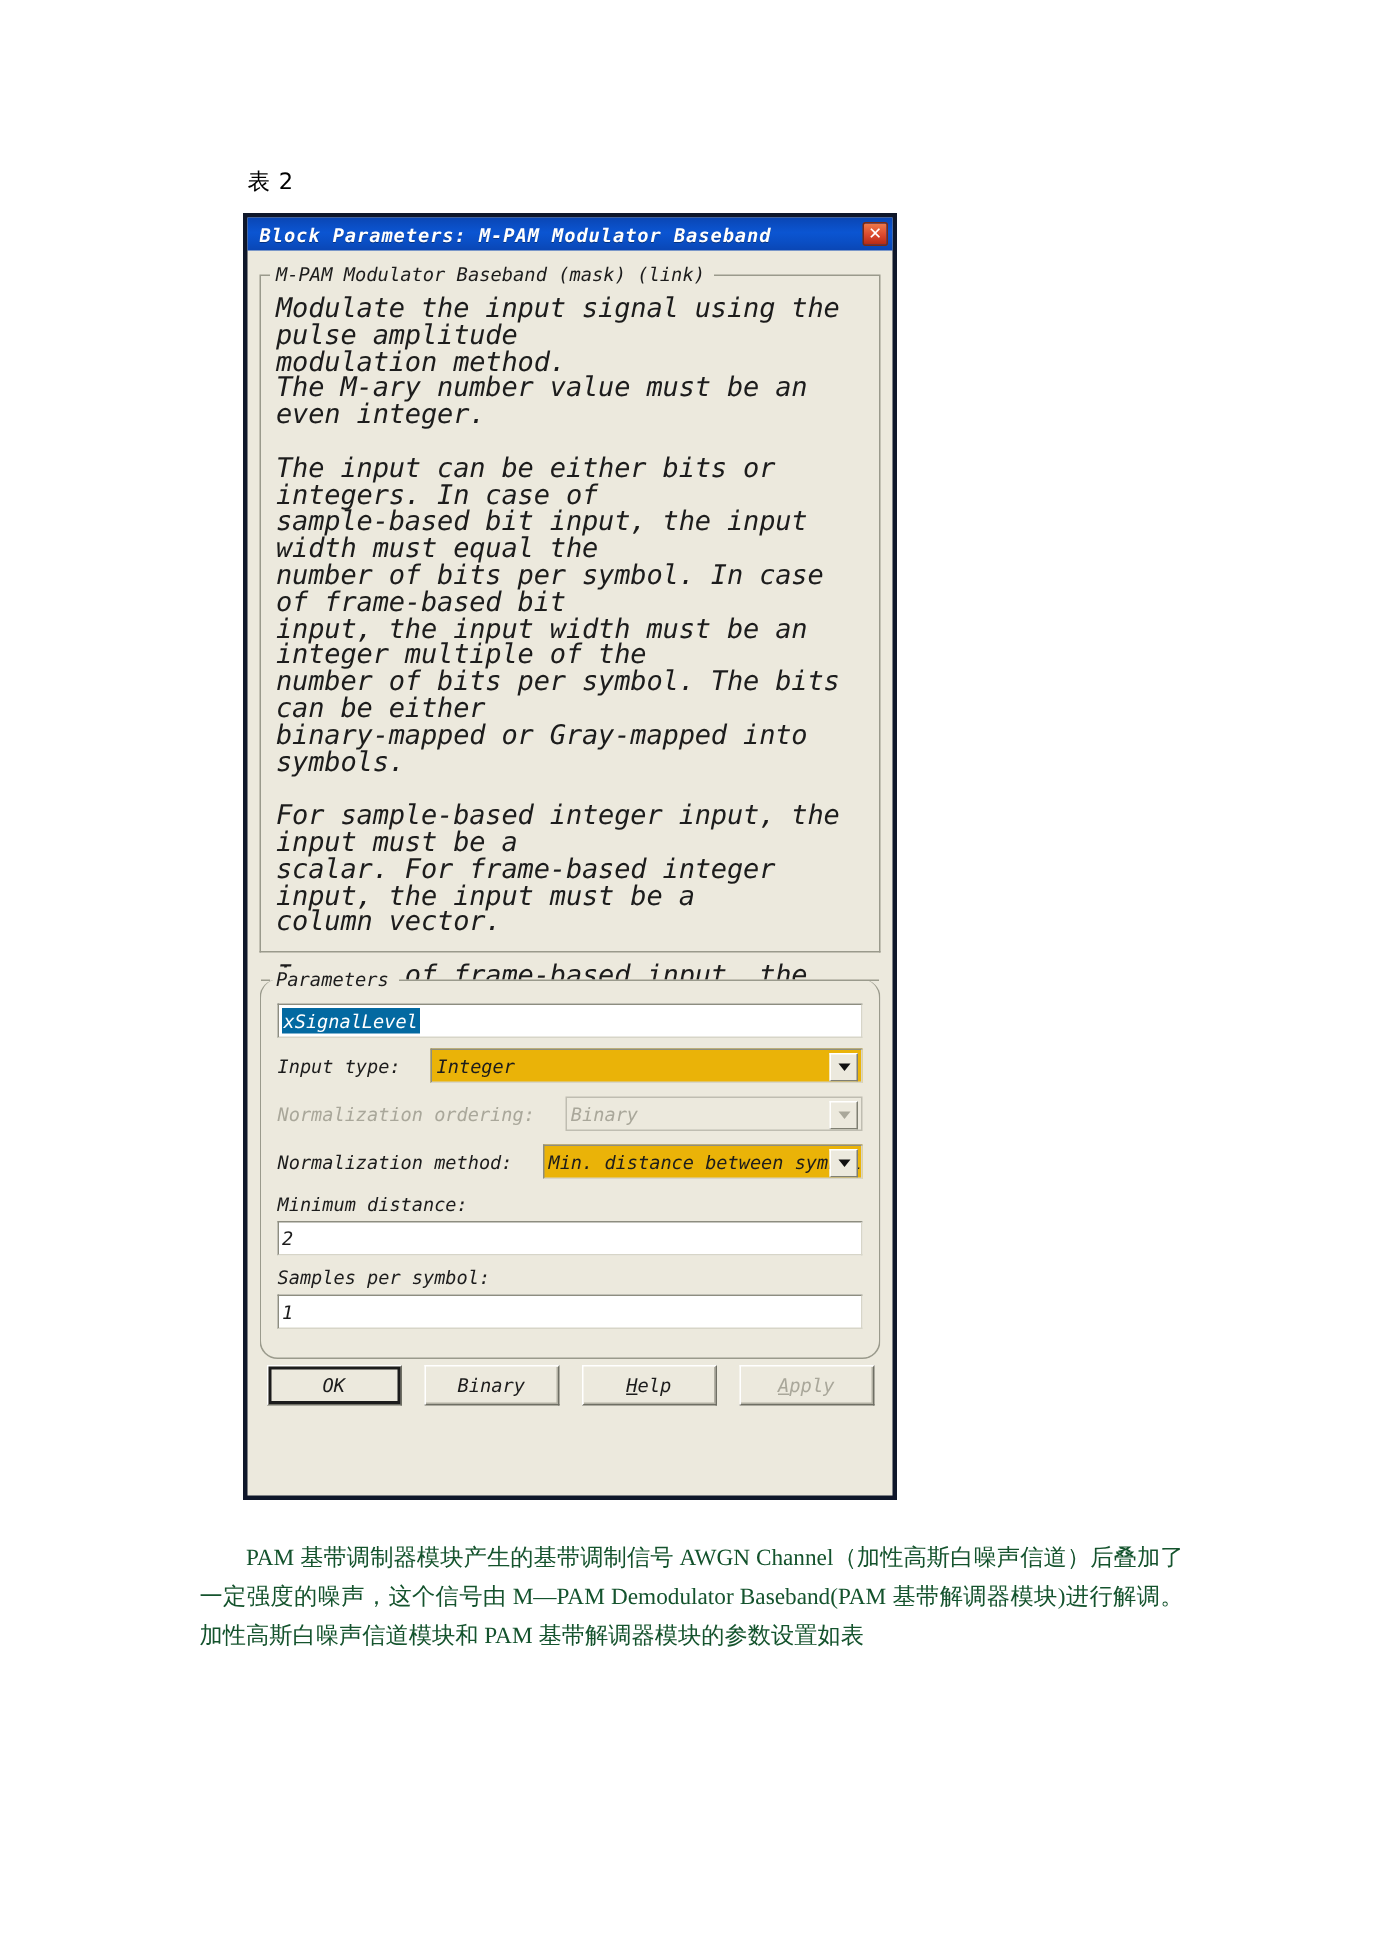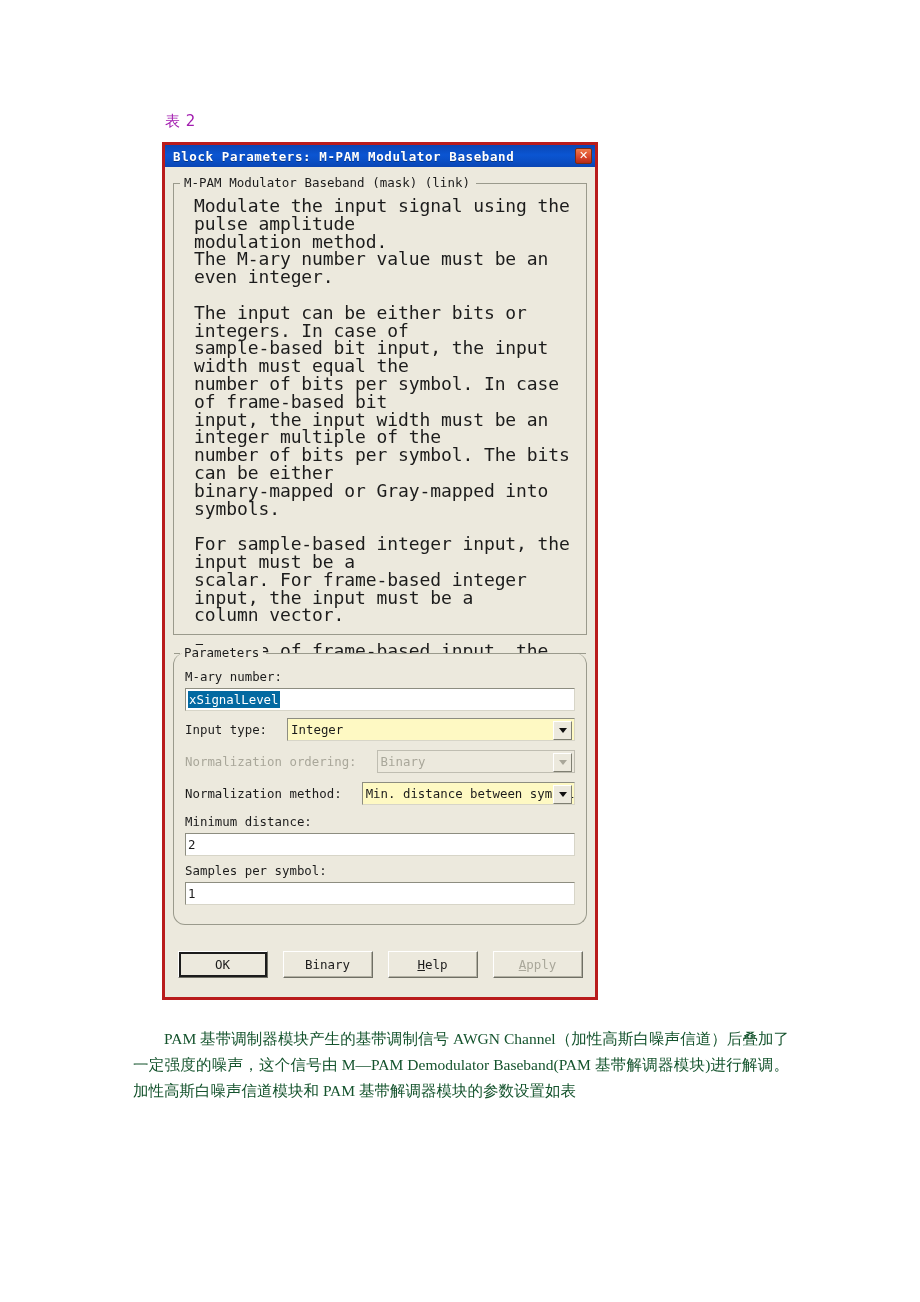--- a/index.html
+++ b/index.html
@@ -15,35 +15,36 @@
     overflow: hidden;
   }
 
   
   .doc-caption {
     position: absolute;
     left: 165px;
     top: 112px;
     font-family: "DejaVu Sans", sans-serif;
     font-size: 15px;
-    color: #a21caf;
+    color: #000000;
     letter-spacing: 0.5px;
   }
 
   
   .dialog {
     position: absolute;
     left: 162px;
     top: 142px;
     width: 436px;
     height: 858px;
     background: #ece9dd;
-    border: 3px solid #b91c1c;
-    box-sizing: border-box;
-    font-family: "DejaVu Sans Mono", monospace;
+    border: 3px solid #0f172a;
+    box-sizing: border-box;
+    font-family: "DejaVu Sans Mono", monospace;
+    font-style: italic;
   }
   .titlebar {
     height: 22px;
     background: linear-gradient(to bottom, #0a46b4 0%, #0b55d2 45%, #0a4ec4 75%, #0a46b4 100%);
     display: flex;
     align-items: center;
     padding: 0 3px 0 8px;
     box-sizing: border-box;
   }
   .titlebar-text {
@@ -109,21 +110,21 @@
     font-size: 12.5px;
     color: #1c1c1c;
     white-space: nowrap;
   }
 
   .desc-group {
     --legend-w: 302px;
     flex: 0 0 auto;
     height: 452px;
     margin-top: 9px;
-    padding: 14px 10px 8px 20px;
+    padding: 14px 10px 8px 10px;
   }
   .desc-text {
     font-family: "DejaVu Sans Mono", monospace;
     font-size: 18px;
     line-height: 17.8px;
     color: #1c1c1c;
     white-space: pre-wrap;
     letter-spacing: -0.1px;
   }
 
@@ -171,21 +172,21 @@
   }
   .textinput .sel {
     background: #0369a1;
     color: #ffffff;
     padding: 1px 1px;
   }
 
   .combo {
     flex: 1;
     height: 23px;
-    background: #fef9c3;
+    background: #eab308;
     border: 1px solid #8d8d80;
     border-right-color: #d7d5c8;
     border-bottom-color: #d7d5c8;
     box-sizing: border-box;
     display: flex;
     align-items: center;
     padding-left: 3px;
     font-family: "DejaVu Sans Mono", monospace;
     font-size: 12.4px;
     color: #1c1c1c;
@@ -216,21 +217,21 @@
   }
   .combo.disabled {
     background: #ece9dd;
     color: #a9a79a;
     border-color: #bfbdb1;
   }
   .combo.disabled .arrow i { border-top-color: #a9a79a; }
 
   
   .btnrow {
-    margin-top: 26px;
+    margin-top: 4px;
     display: flex;
     justify-content: center;
     gap: 15px;
   }
   .btn {
     width: 90px;
     height: 27px;
     background: #ece9dd;
     border: 1px solid #ffffff;
     border-right-color: #6f6f64;
@@ -300,21 +301,20 @@
 
 In case of sample-based input, the output sample time
 equals the symbol period divided by the Samples per symbol
 value.</div>
     </div>
 
     <div class="groupbox params-group">
       <div class="gb-legend">Parameters</div>
 
       <div class="row-stacked">
-        <span class="field-label">M-ary number:</span>
         <div class="textinput">
           <span class="sel">xSignalLevel</span>
         </div>
       </div>
 
       <div class="row-inline">
         <span class="field-label">Input type:</span>
         <div class="combo">
           <span>Integer</span>
           <span class="arrow">

